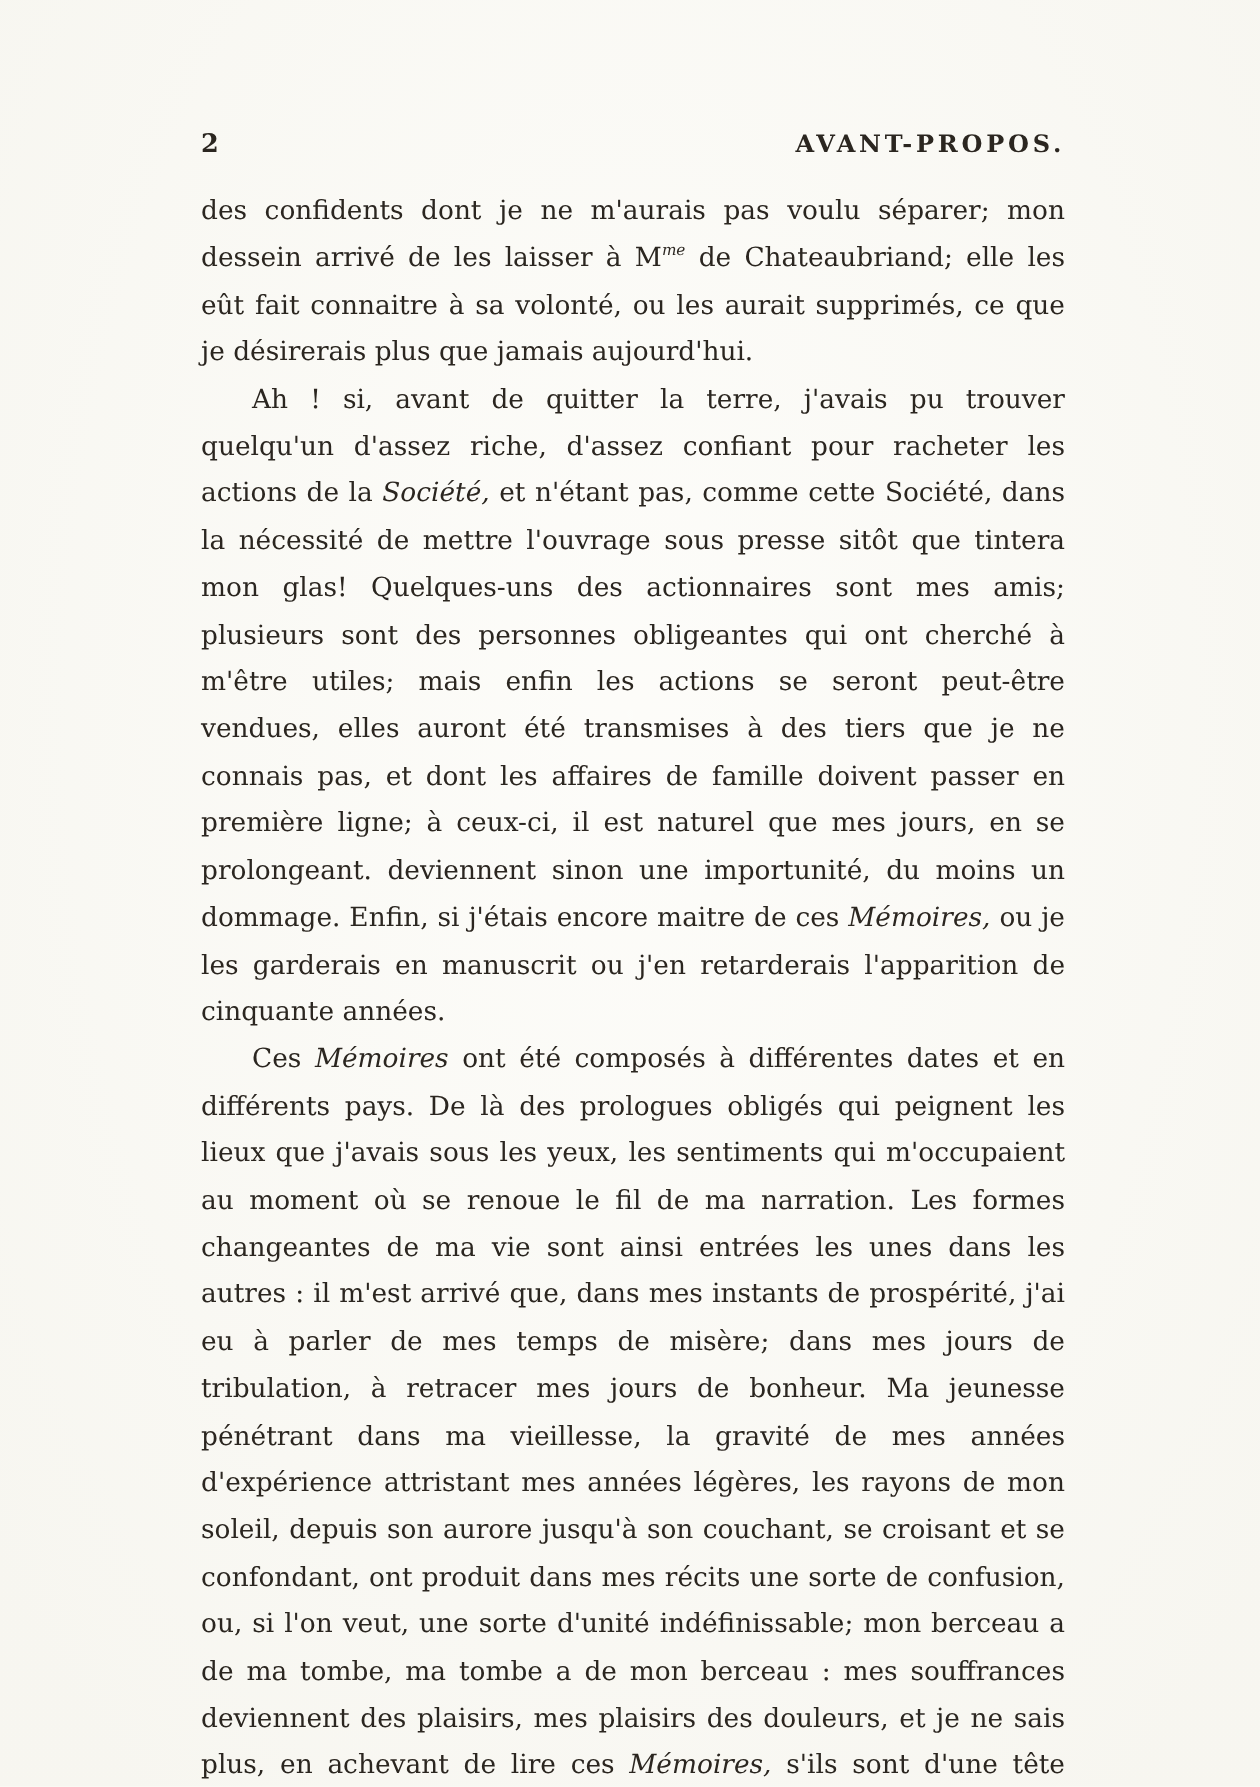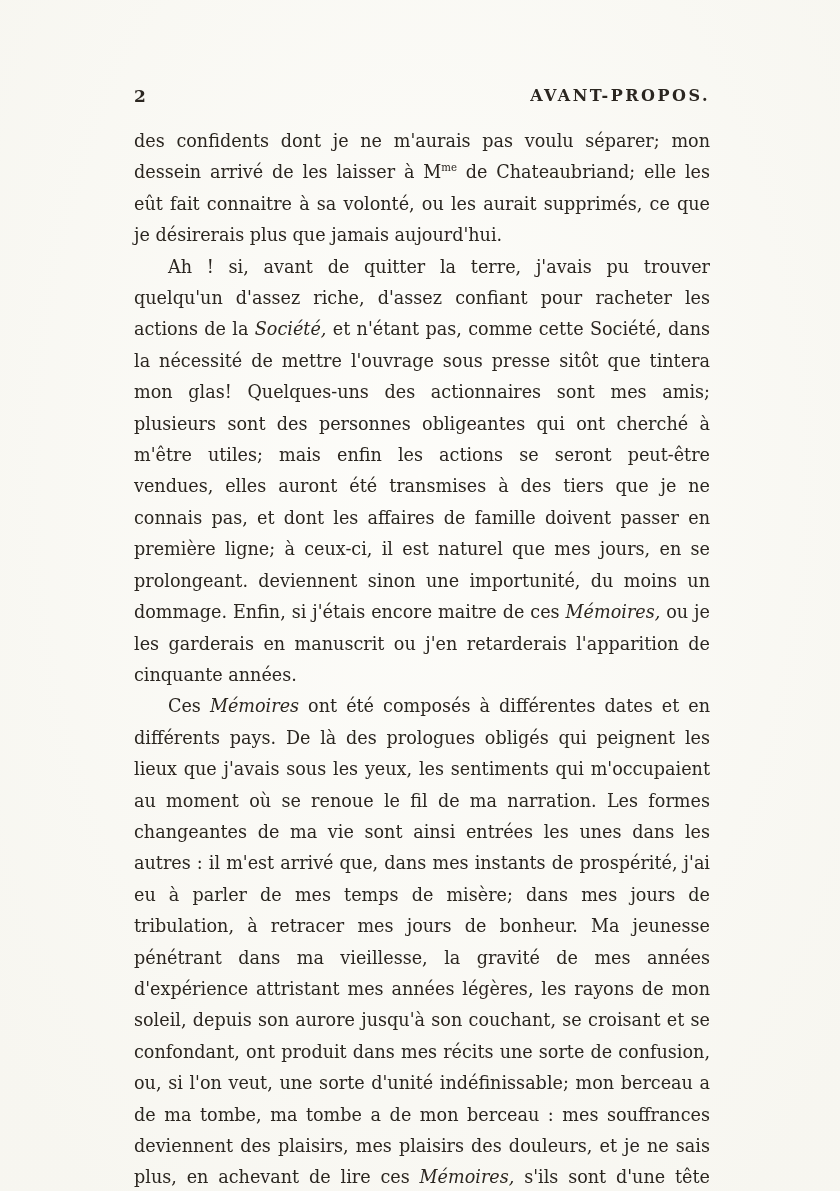--- a/index.html
+++ b/index.html
@@ -50,20 +50,21 @@
     color: #2b2620;
   }
   .para { margin: 0; }
   .para.indent { text-indent: 34px; }
   .run-normal { font-style: normal; }
   .run-italic { font-style: italic; margin-top: 12px; }
   .run-superscript {
     vertical-align: super;
     font-size: 0.58em;
     line-height: 0;
+    font-style: italic;
   }
 </style>
 </head>
 <body>
 
 <div class="page">
   <div class="page-header">
     <span class="page-number">2</span>
     <span class="running-title">AVANT-PROPOS.</span>
   </div>

